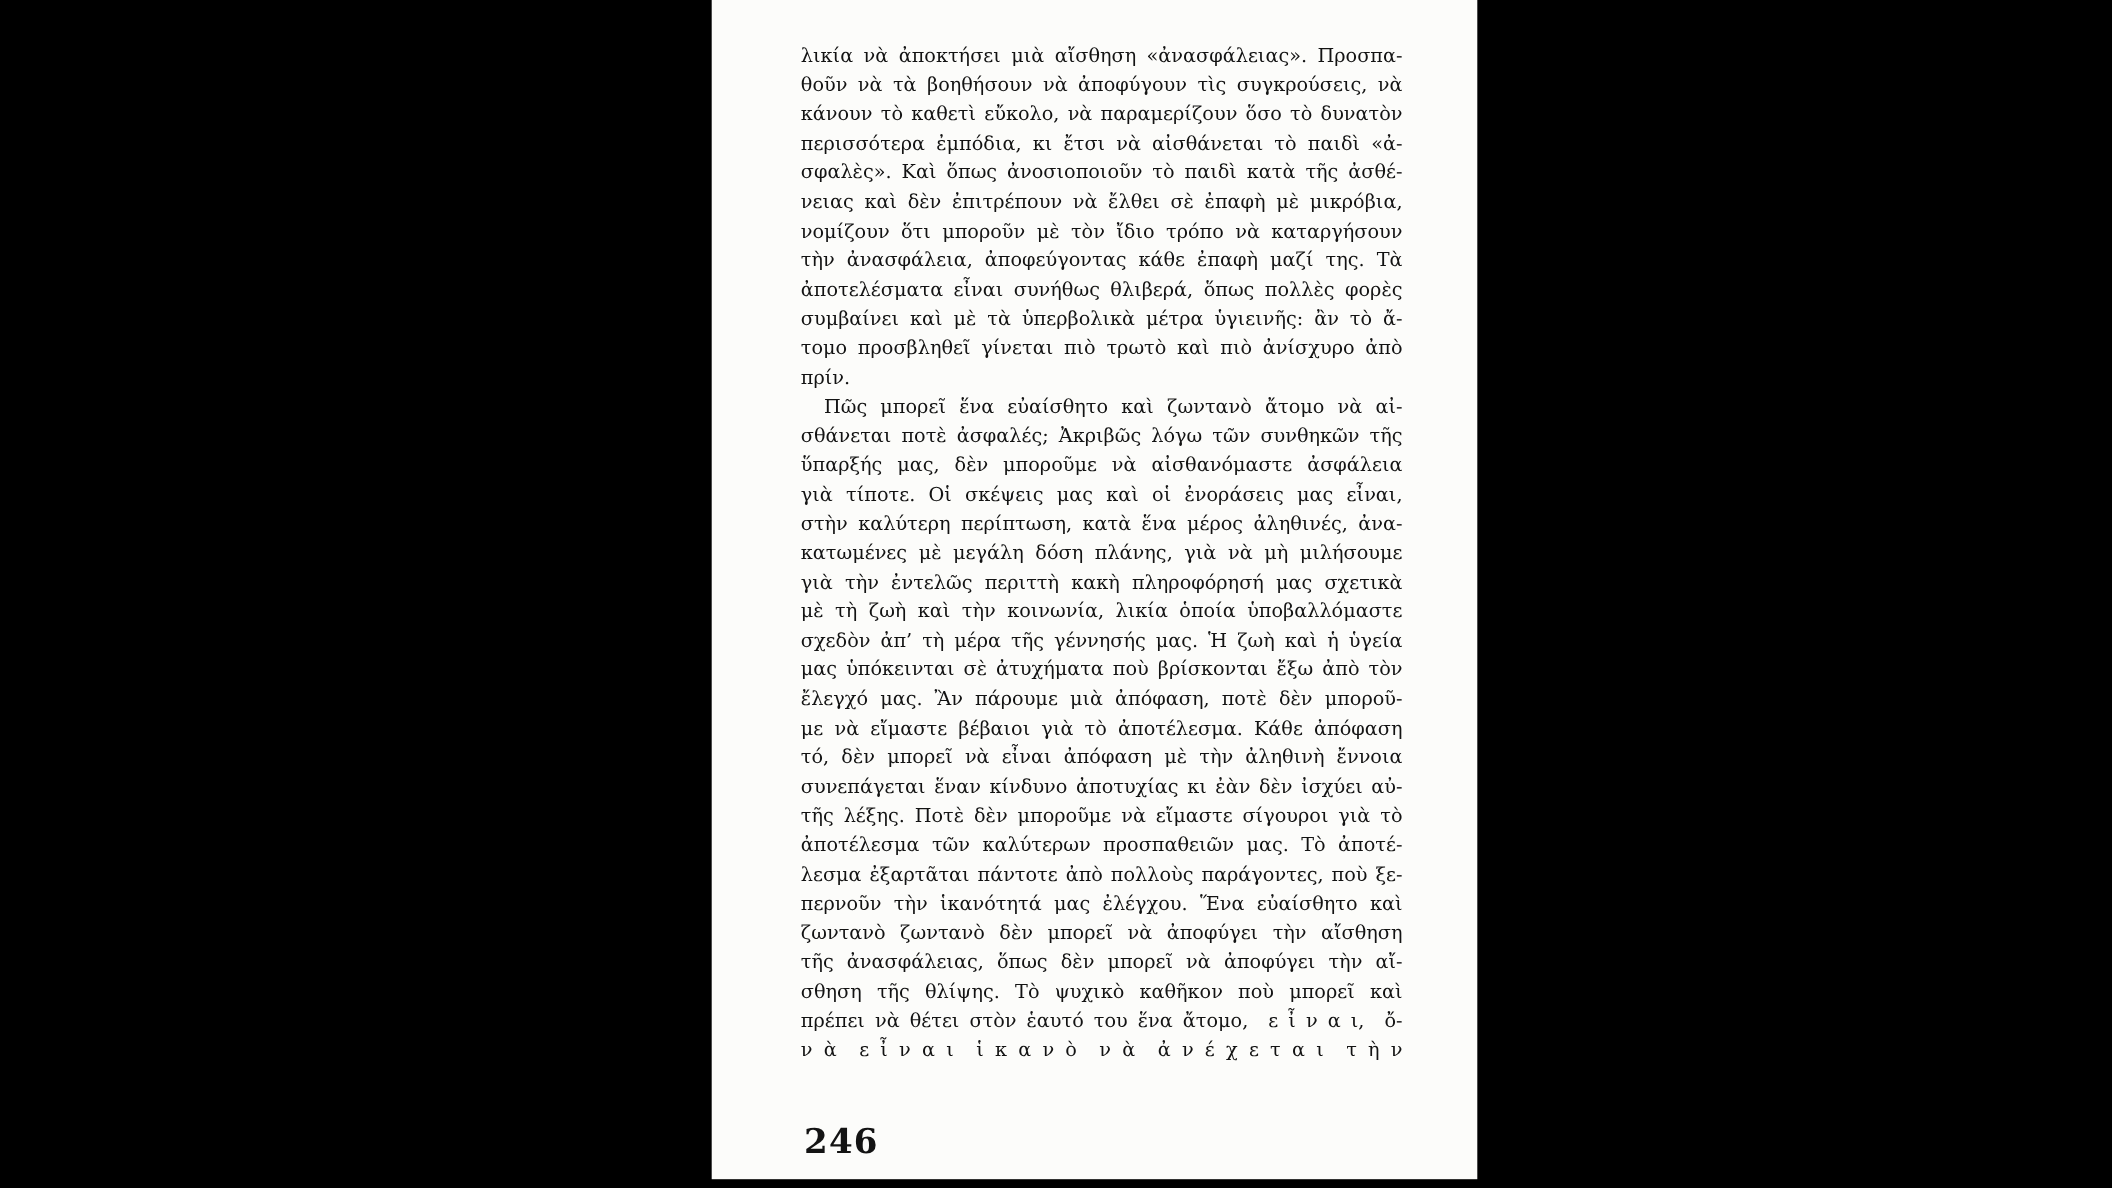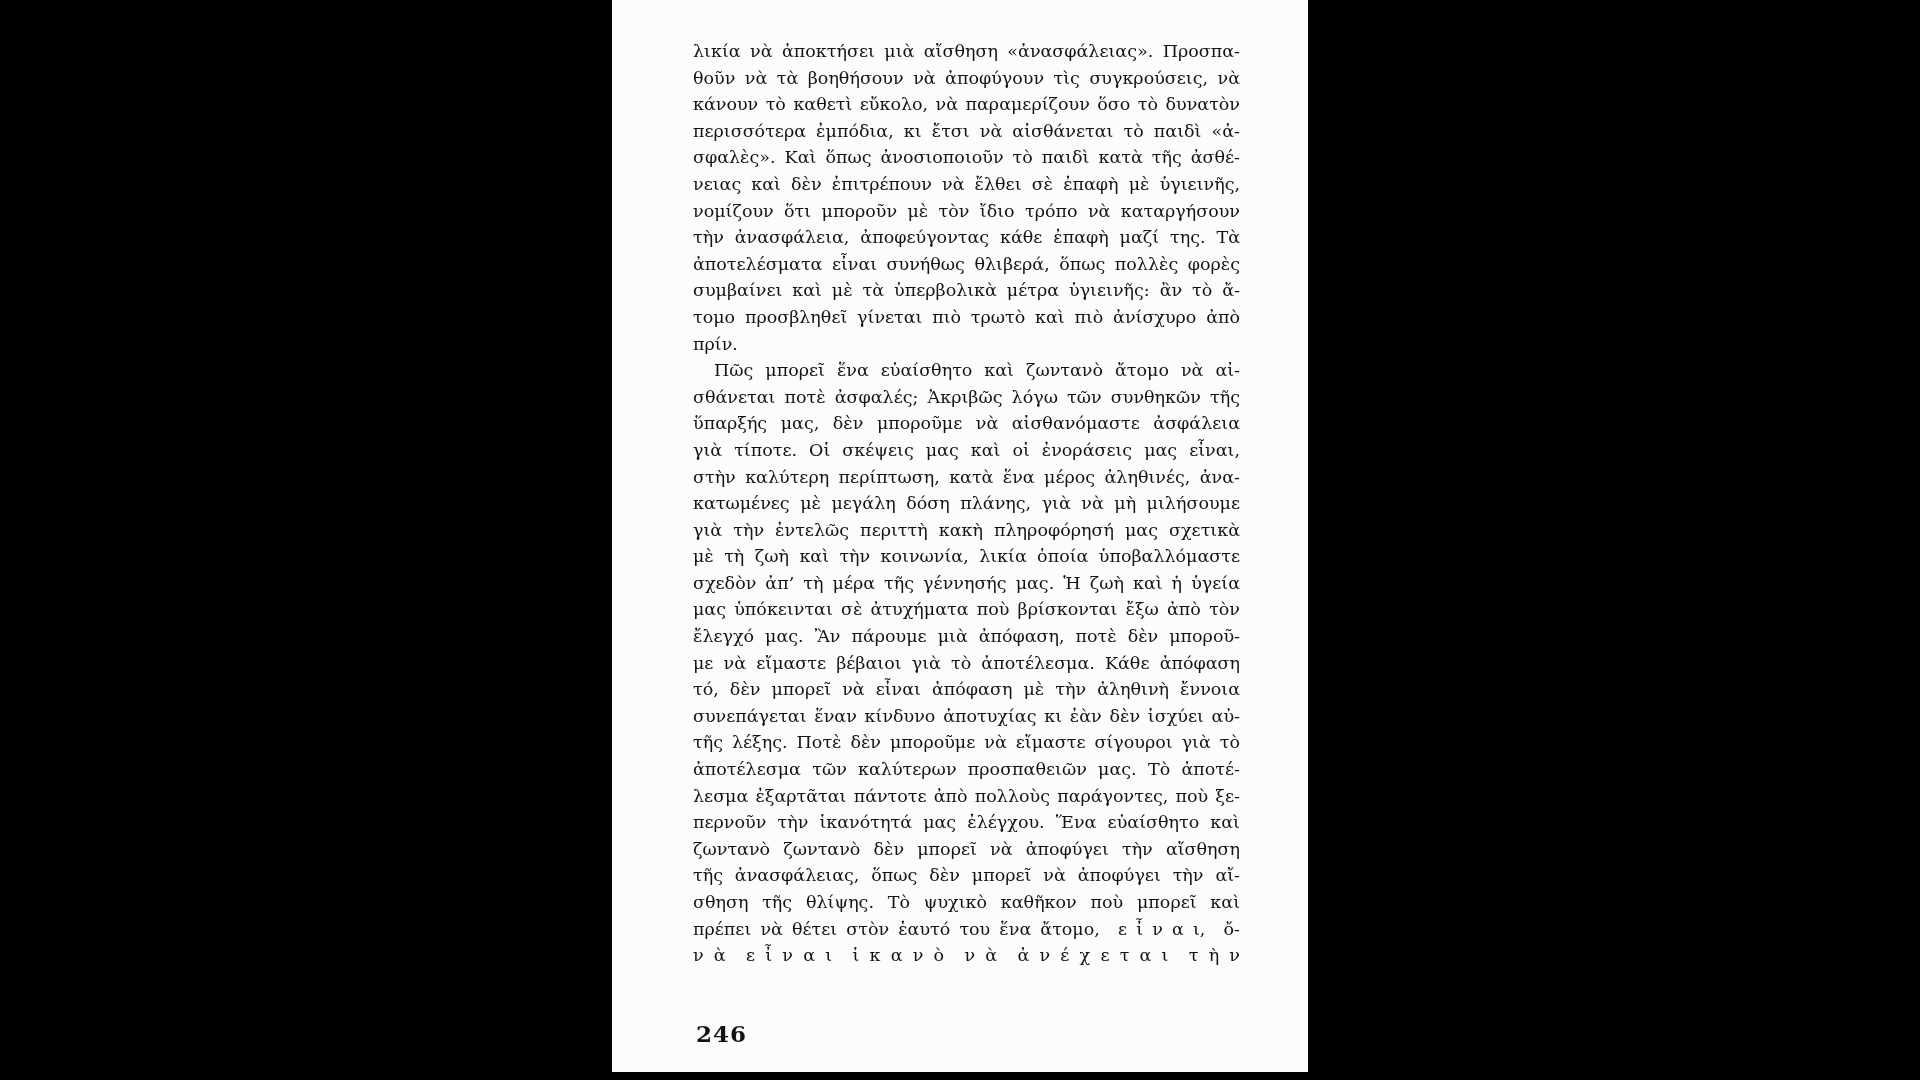--- a/index.html
+++ b/index.html
@@ -9,20 +9,21 @@
     height: 1080px;
     background: #000000;
     overflow: hidden;
     font-family: "DejaVu Serif", "Liberation Serif", serif;
   }
   .viewer {
     position: relative;
     width: 1592px;
     height: 1080px;
     background: #000000;
+    margin-left: 35px;
   }
   .page {
     position: absolute;
     left: 612px;
     top: 0;
     width: 696px;
     height: 1072px;
     background: #fcfcfa;
   }
   .text-block {
@@ -45,38 +46,38 @@
     text-align: left;
     text-align-last: left;
   }
   .line.indent {
     padding-left: 21px;
   }
   .page-number {
     position: absolute;
     left: 84px;
     top: 1020px;
-    font-size: 23px;
+    font-size: 31px;
     font-weight: bold;
     letter-spacing: 1px;
     color: #131313;
   }
 </style>
 </head>
 <body style="background: rgb(0, 0, 0);">
 
 <div class="viewer">
   <div class="page" style="background: rgb(252, 252, 250);">
     <div class="text-block" style="color: rgb(19, 19, 19);">
         <div class="line">λικία νὰ ἀποκτήσει μιὰ αἴσθηση «ἀνασφάλειας». Προσπα-</div>
         <div class="line">θοῦν νὰ τὰ βοηθήσουν νὰ ἀποφύγουν τὶς συγκρούσεις, νὰ</div>
         <div class="line">κάνουν τὸ καθετὶ εὔκολο, νὰ παραμερίζουν ὅσο τὸ δυνατὸν</div>
         <div class="line">περισσότερα ἐμπόδια, κι ἔτσι νὰ αἰσθάνεται τὸ παιδὶ «ἀ-</div>
         <div class="line">σφαλὲς». Καὶ ὅπως ἀνοσιοποιοῦν τὸ παιδὶ κατὰ τῆς ἀσθέ-</div>
-        <div class="line">νειας καὶ δὲν ἐπιτρέπουν νὰ ἔλθει σὲ ἐπαφὴ μὲ ὑγιεινῆς,</div>
+        <div class="line">νειας καὶ δὲν ἐπιτρέπουν νὰ ἔλθει σὲ ἐπαφὴ μὲ μικρόβια,</div>
         <div class="line">νομίζουν ὅτι μποροῦν μὲ τὸν ἴδιο τρόπο νὰ καταργήσουν</div>
         <div class="line">τὴν ἀνασφάλεια, ἀποφεύγοντας κάθε ἐπαφὴ μαζί της. Τὰ</div>
         <div class="line">ἀποτελέσματα εἶναι συνήθως θλιβερά, ὅπως πολλὲς φορὲς</div>
         <div class="line">συμβαίνει καὶ μὲ τὰ ὑπερβολικὰ μέτρα ὑγιεινῆς: ἂν τὸ ἄ-</div>
         <div class="line">τομο προσβληθεῖ γίνεται πιὸ τρωτὸ καὶ πιὸ ἀνίσχυρο ἀπὸ</div>
         <div class="line nofill">πρίν.</div>
         <div class="line indent">Πῶς μπορεῖ ἕνα εὐαίσθητο καὶ ζωντανὸ ἄτομο νὰ αἰ-</div>
         <div class="line">σθάνεται ποτὲ ἀσφαλές; Ἀκριβῶς λόγω τῶν συνθηκῶν τῆς</div>
         <div class="line">ὕπαρξής μας, δὲν μποροῦμε νὰ αἰσθανόμαστε ἀσφάλεια</div>
         <div class="line">γιὰ τίποτε. Οἱ σκέψεις μας καὶ οἱ ἐνοράσεις μας εἶναι,</div>

